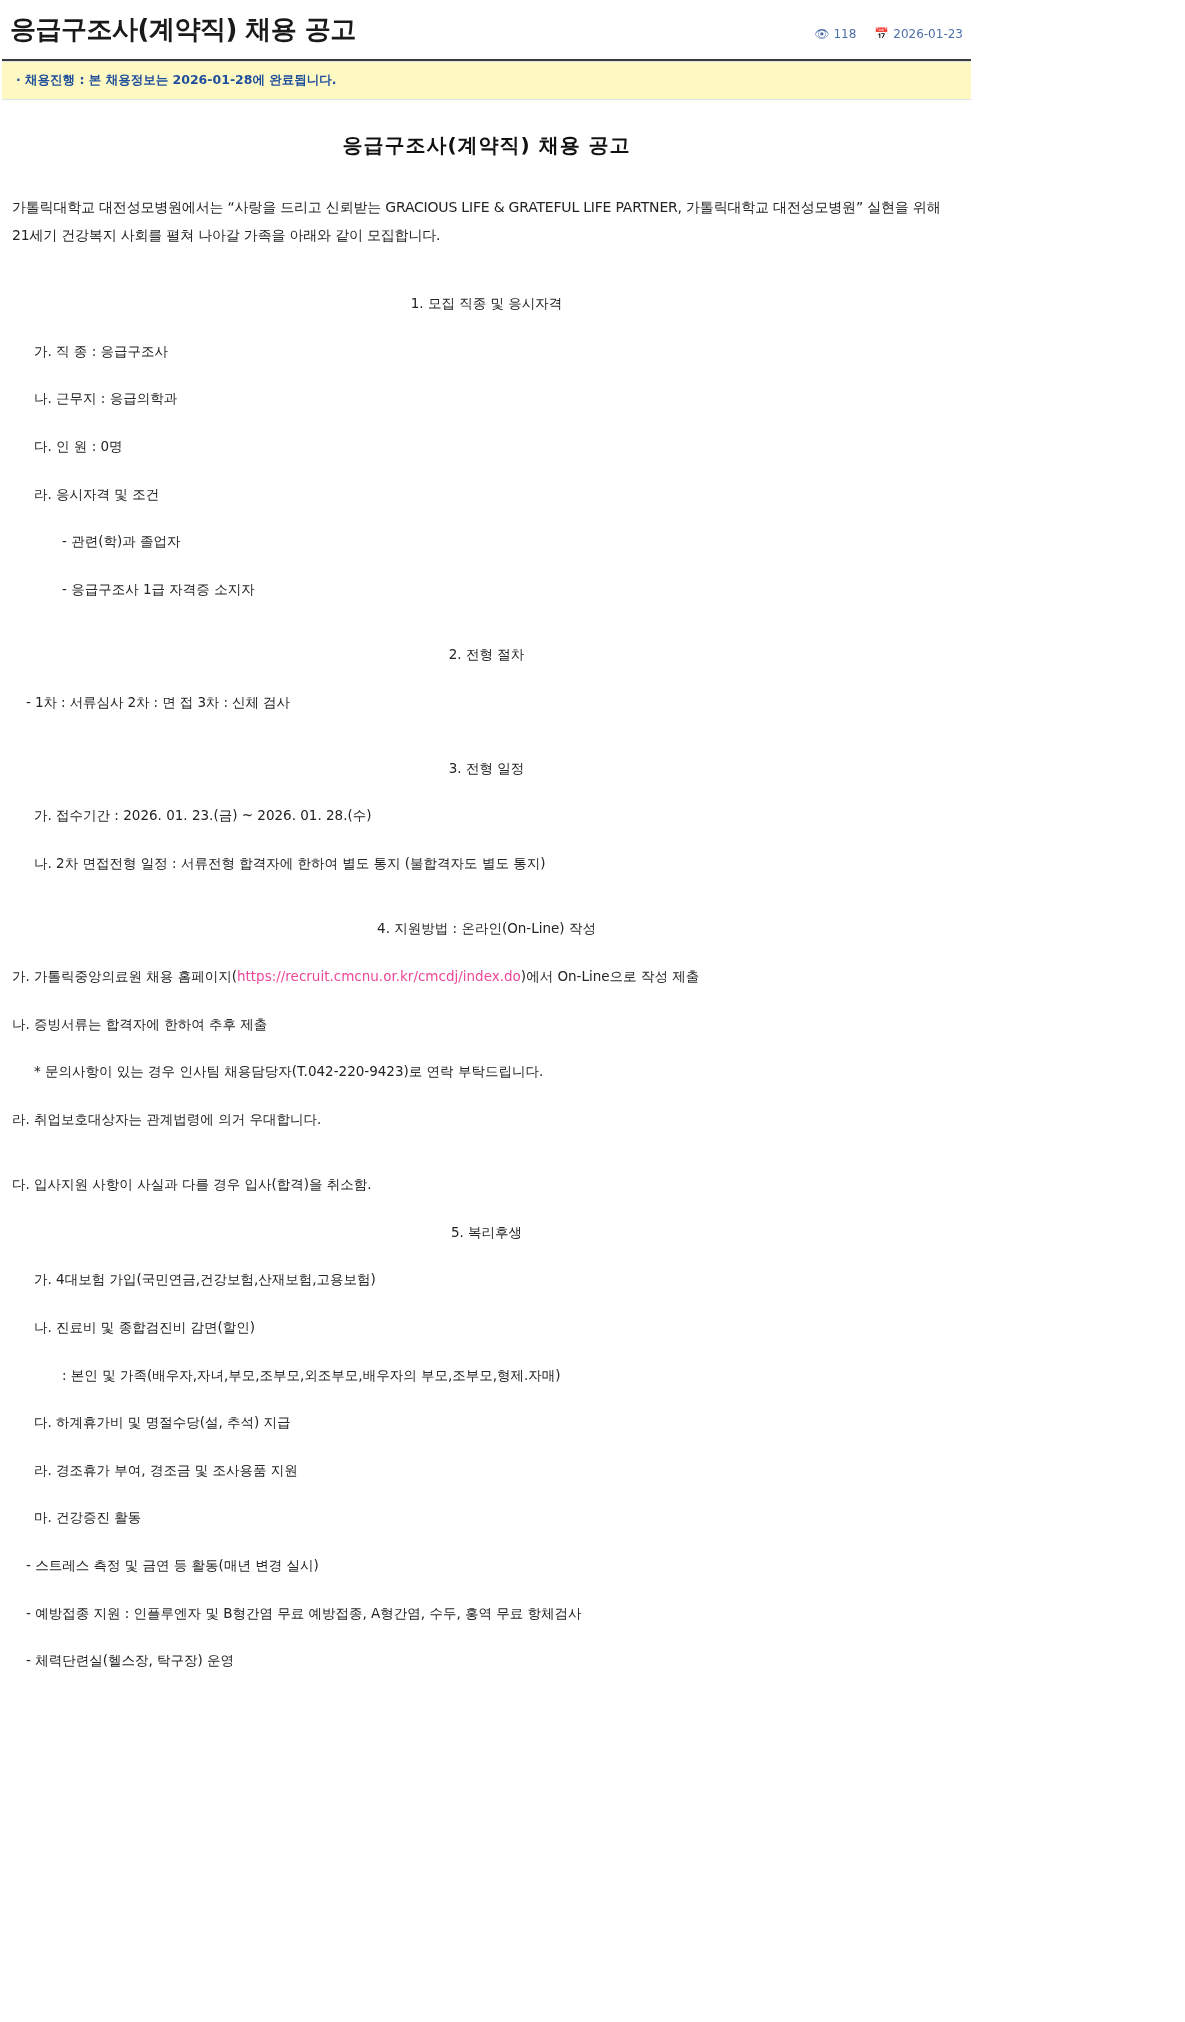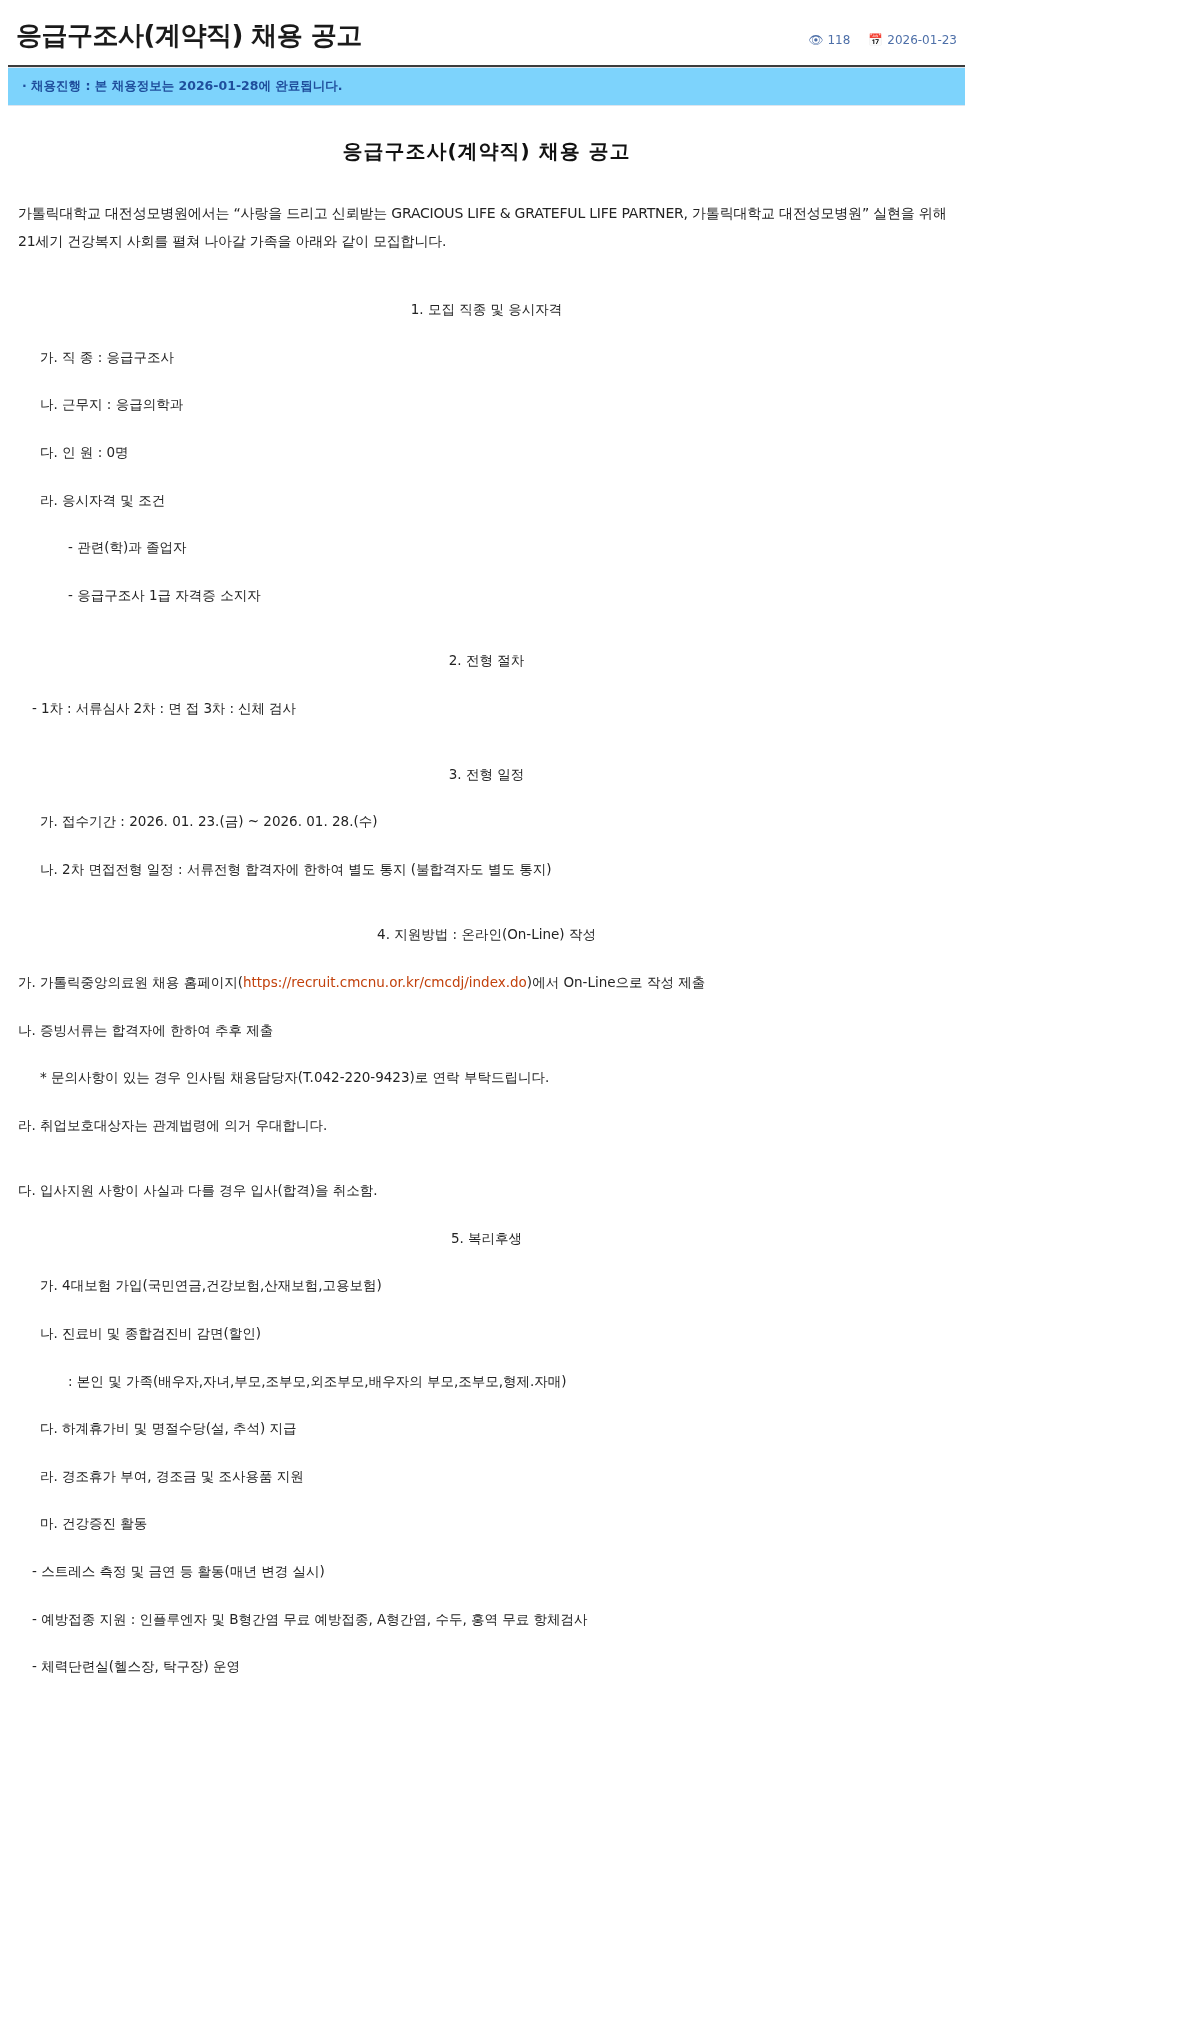--- a/index.html
+++ b/index.html
@@ -9,21 +9,21 @@
     background: #ffffff;
   }
   body {
     width: 1185px;
     font-family: "DejaVu Sans", "Liberation Sans", sans-serif;
     color: #222;
   }
   .page {
     width: 973px;
     position: relative;
-    padding: 8px;
+    padding: 2px;
   }
 
   
   .post-header {
     display: flex;
     align-items: flex-end;
     justify-content: space-between;
     padding: 12px 8px 14px 8px;
     border-bottom: 2px solid #3b3b3b;
   }
@@ -51,21 +51,21 @@
   }
   .meta-icon {
     display: inline-block;
     font-size: 12px;
     line-height: 1;
     color: #4d6fa8;
   }
 
   
   .notice-bar {
-    background: #7dd3fc;
+    background: #fef9c3;
     border-top: 1px solid #dde5ee;
     border-bottom: 1px solid #dde5ee;
     padding: 10px 14px;
     font-size: 12.5px;
     font-weight: bold;
     color: #1f4e9c;
   }
 
   
   .content {
@@ -101,21 +101,21 @@
   .lvl2 { padding-left: 22px; }
   .lvl3 { padding-left: 50px; }
   .lvl2b { padding-left: 14px; }
 
   .gap-lg { margin-bottom: 44px; }
 
   .mono-ish {
     letter-spacing: -0.1px;
   }
   a.link {
-    color: #c2410c;
+    color: #ec4899;
     text-decoration: none;
   }
 </style>
 </head>
 <body>
 
 <div class="page">
 
   <div class="post-header">
     <div class="post-title">응급구조사(계약직) 채용 공고</div>

